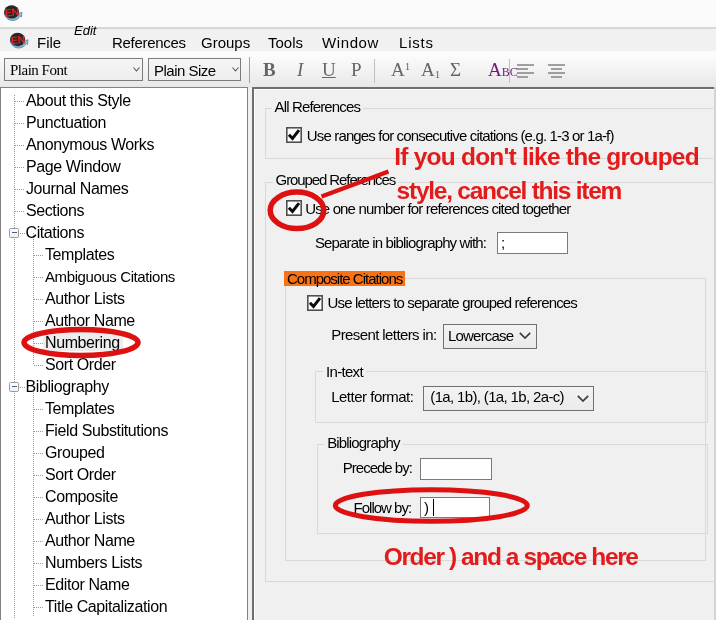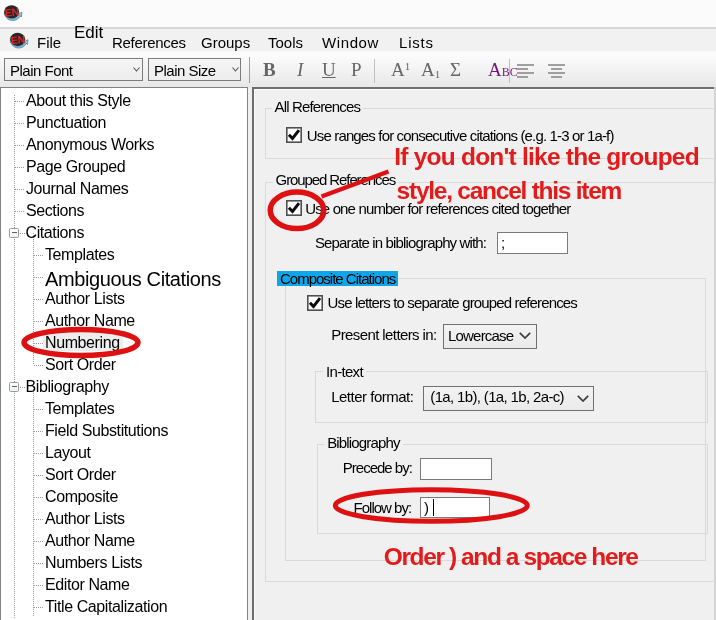--- a/index.html
+++ b/index.html
@@ -21,31 +21,31 @@
 </svg>
 
 <div class="abs" style="left:0;top:28.5px;width:716px;height:22px;background:#f1f1f1;"></div>
 <div class="abs" style="left:0;top:50.5px;width:716px;height:2px;background:#fafafa;"></div>
 <svg class="abs" style="left:9px;top:32px" width="20" height="17" viewBox="0 0 20 16">
   <ellipse cx="8.6" cy="7" rx="7.6" ry="6.8" fill="#2a2527"></ellipse>
   <path d="M1.2 8.2 Q3.6 13.8 9.5 13.9 Q14.4 13.9 16.3 10.2 L14.6 9.3 L19 7.2 L18.4 12 L17.3 10.8 Q14.8 15.6 9.3 15.5 Q3 15.3 1.2 8.2 Z" fill="#8dcbec" stroke="#39759c" stroke-width="0.7"></path>
   <text x="1.8" y="11" font-family="'Liberation Sans',sans-serif" font-weight="bold" font-size="10.5" fill="#e02423" transform="rotate(-6 8 8)">EN</text>
 </svg>
 <div class="t" style="left:37px;top:34.8px;font-size:15px;">File</div>
-<div class="t" style="left:74px;top:24px;font-size:17px;">Edit</div>
+<div class="t" style="left:74px;top:24px;font-size:13px;font-style:italic;">Edit</div>
 <div class="t" style="left:112px;top:34.8px;font-size:15px;letter-spacing:-0.3px;">References</div>
 <div class="t" style="left:201px;top:34.8px;font-size:15px;">Groups</div>
 <div class="t" style="left:268px;top:34.8px;font-size:15px;">Tools</div>
 <div class="t" style="left:322px;top:34.8px;font-size:15px;letter-spacing:0.6px;">Window</div>
 <div class="t" style="left:399px;top:34.8px;font-size:15px;letter-spacing:0.8px;">Lists</div>
 
 <div class="abs" style="left:0;top:52.5px;width:716px;height:32.5px;background:linear-gradient(#fdfdfd,#e9e9e9);"></div>
 
 <div class="abs" style="left:4px;top:58px;width:137px;height:21px;background:linear-gradient(#f5f5f5,#ededed);border:1px solid #7b7b7b;"></div>
-<div class="t" style="left:10px;top:63px;font-size:15px;letter-spacing:-0.5px;">Plain Font</div>
+<div class="t" style="left:10px;top:63px;font-size:15px;letter-spacing:-0.5px;font-family:Liberation Serif, serif;">Plain Font</div>
 <svg class="abs" style="left:133px;top:67px" width="7" height="5" viewBox="0 0 7 5">
     <path d="M0.5 0.5 L3.5 4 L6.5 0.5" fill="none" stroke="#555" stroke-width="1.1"></path>
   </svg>
 <div class="abs" style="left:148px;top:58px;width:91px;height:21px;background:linear-gradient(#f5f5f5,#ededed);border:1px solid #7b7b7b;"></div>
 <div class="t" style="left:154px;top:63px;font-size:15px;letter-spacing:-0.5px;">Plain Size</div>
 <svg class="abs" style="left:232px;top:67px" width="7" height="5" viewBox="0 0 7 5">
     <path d="M0.5 0.5 L3.5 4 L6.5 0.5" fill="none" stroke="#555" stroke-width="1.1"></path>
   </svg>
 
 <div class="abs" style="left:249px;top:57px;width:1px;height:26px;background:#9f9f9f;"></div>
@@ -542,21 +542,21 @@
     <div class="abs" style="left:17px;top:145px;width:1px;height:1px;background:#9a9a9a;"></div>
     <div class="abs" style="left:19px;top:145px;width:1px;height:1px;background:#9a9a9a;"></div>
     <div class="abs" style="left:21px;top:145px;width:1px;height:1px;background:#9a9a9a;"></div>
     <div class="abs" style="left:23px;top:145px;width:1px;height:1px;background:#9a9a9a;"></div>
     <div class="t" style="left:26px;top:137.1px;font-size:16px;letter-spacing:-0.4px;">Anonymous Works</div>
     <div class="abs" style="left:15px;top:167px;width:1px;height:1px;background:#9a9a9a;"></div>
     <div class="abs" style="left:17px;top:167px;width:1px;height:1px;background:#9a9a9a;"></div>
     <div class="abs" style="left:19px;top:167px;width:1px;height:1px;background:#9a9a9a;"></div>
     <div class="abs" style="left:21px;top:167px;width:1px;height:1px;background:#9a9a9a;"></div>
     <div class="abs" style="left:23px;top:167px;width:1px;height:1px;background:#9a9a9a;"></div>
-    <div class="t" style="left:26px;top:159.1px;font-size:16px;letter-spacing:-0.4px;">Page Grouped</div>
+    <div class="t" style="left:26px;top:159.1px;font-size:16px;letter-spacing:-0.4px;">Page Window</div>
     <div class="abs" style="left:15px;top:189px;width:1px;height:1px;background:#9a9a9a;"></div>
     <div class="abs" style="left:17px;top:189px;width:1px;height:1px;background:#9a9a9a;"></div>
     <div class="abs" style="left:19px;top:189px;width:1px;height:1px;background:#9a9a9a;"></div>
     <div class="abs" style="left:21px;top:189px;width:1px;height:1px;background:#9a9a9a;"></div>
     <div class="abs" style="left:23px;top:189px;width:1px;height:1px;background:#9a9a9a;"></div>
     <div class="t" style="left:26px;top:181.1px;font-size:16px;letter-spacing:-0.4px;">Journal Names</div>
     <div class="abs" style="left:15px;top:211px;width:1px;height:1px;background:#9a9a9a;"></div>
     <div class="abs" style="left:17px;top:211px;width:1px;height:1px;background:#9a9a9a;"></div>
     <div class="abs" style="left:19px;top:211px;width:1px;height:1px;background:#9a9a9a;"></div>
     <div class="abs" style="left:21px;top:211px;width:1px;height:1px;background:#9a9a9a;"></div>
@@ -572,21 +572,21 @@
     <div class="abs" style="left:36px;top:255px;width:1px;height:1px;background:#9a9a9a;"></div>
     <div class="abs" style="left:38px;top:255px;width:1px;height:1px;background:#9a9a9a;"></div>
     <div class="abs" style="left:40px;top:255px;width:1px;height:1px;background:#9a9a9a;"></div>
     <div class="abs" style="left:42px;top:255px;width:1px;height:1px;background:#9a9a9a;"></div>
     <div class="t" style="left:45px;top:247.1px;font-size:16px;letter-spacing:-0.4px;">Templates</div>
     <div class="abs" style="left:34px;top:277px;width:1px;height:1px;background:#9a9a9a;"></div>
     <div class="abs" style="left:36px;top:277px;width:1px;height:1px;background:#9a9a9a;"></div>
     <div class="abs" style="left:38px;top:277px;width:1px;height:1px;background:#9a9a9a;"></div>
     <div class="abs" style="left:40px;top:277px;width:1px;height:1px;background:#9a9a9a;"></div>
     <div class="abs" style="left:42px;top:277px;width:1px;height:1px;background:#9a9a9a;"></div>
-    <div class="t" style="left:45px;top:269.1px;font-size:20px;letter-spacing:-0.4px;">Ambiguous Citations</div>
+    <div class="t" style="left:45px;top:269.1px;font-size:15px;letter-spacing:-0.4px;">Ambiguous Citations</div>
     <div class="abs" style="left:34px;top:299px;width:1px;height:1px;background:#9a9a9a;"></div>
     <div class="abs" style="left:36px;top:299px;width:1px;height:1px;background:#9a9a9a;"></div>
     <div class="abs" style="left:38px;top:299px;width:1px;height:1px;background:#9a9a9a;"></div>
     <div class="abs" style="left:40px;top:299px;width:1px;height:1px;background:#9a9a9a;"></div>
     <div class="abs" style="left:42px;top:299px;width:1px;height:1px;background:#9a9a9a;"></div>
     <div class="t" style="left:45px;top:291.1px;font-size:16px;letter-spacing:-0.4px;">Author Lists</div>
     <div class="abs" style="left:34px;top:321px;width:1px;height:1px;background:#9a9a9a;"></div>
     <div class="abs" style="left:36px;top:321px;width:1px;height:1px;background:#9a9a9a;"></div>
     <div class="abs" style="left:38px;top:321px;width:1px;height:1px;background:#9a9a9a;"></div>
     <div class="abs" style="left:40px;top:321px;width:1px;height:1px;background:#9a9a9a;"></div>
@@ -620,21 +620,21 @@
     <div class="abs" style="left:36px;top:431px;width:1px;height:1px;background:#9a9a9a;"></div>
     <div class="abs" style="left:38px;top:431px;width:1px;height:1px;background:#9a9a9a;"></div>
     <div class="abs" style="left:40px;top:431px;width:1px;height:1px;background:#9a9a9a;"></div>
     <div class="abs" style="left:42px;top:431px;width:1px;height:1px;background:#9a9a9a;"></div>
     <div class="t" style="left:45px;top:423.1px;font-size:16px;letter-spacing:-0.4px;">Field Substitutions</div>
     <div class="abs" style="left:34px;top:453px;width:1px;height:1px;background:#9a9a9a;"></div>
     <div class="abs" style="left:36px;top:453px;width:1px;height:1px;background:#9a9a9a;"></div>
     <div class="abs" style="left:38px;top:453px;width:1px;height:1px;background:#9a9a9a;"></div>
     <div class="abs" style="left:40px;top:453px;width:1px;height:1px;background:#9a9a9a;"></div>
     <div class="abs" style="left:42px;top:453px;width:1px;height:1px;background:#9a9a9a;"></div>
-    <div class="t" style="left:45px;top:445.1px;font-size:16px;letter-spacing:-0.4px;">Layout</div>
+    <div class="t" style="left:45px;top:445.1px;font-size:16px;letter-spacing:-0.4px;">Grouped</div>
     <div class="abs" style="left:34px;top:475px;width:1px;height:1px;background:#9a9a9a;"></div>
     <div class="abs" style="left:36px;top:475px;width:1px;height:1px;background:#9a9a9a;"></div>
     <div class="abs" style="left:38px;top:475px;width:1px;height:1px;background:#9a9a9a;"></div>
     <div class="abs" style="left:40px;top:475px;width:1px;height:1px;background:#9a9a9a;"></div>
     <div class="abs" style="left:42px;top:475px;width:1px;height:1px;background:#9a9a9a;"></div>
     <div class="t" style="left:45px;top:467.1px;font-size:16px;letter-spacing:-0.4px;">Sort Order</div>
     <div class="abs" style="left:34px;top:497px;width:1px;height:1px;background:#9a9a9a;"></div>
     <div class="abs" style="left:36px;top:497px;width:1px;height:1px;background:#9a9a9a;"></div>
     <div class="abs" style="left:38px;top:497px;width:1px;height:1px;background:#9a9a9a;"></div>
     <div class="abs" style="left:40px;top:497px;width:1px;height:1px;background:#9a9a9a;"></div>
@@ -677,21 +677,21 @@
 
 <div class="abs" style="left:714.4px;top:87px;width:1.2px;height:533px;background:#d4d4d4;"></div>
 
 <div class="abs" style="left:265px;top:108.3px;width:453px;height:49px;border:1px solid #d9d9d9;"></div>
 <div class="t" style="left:271.5px;top:99.4px;font-size:15px;letter-spacing:-0.85px;background:#f0f0f0;padding:0 3px;">All References</div>
 
 <div class="abs" style="left:265px;top:181.5px;width:453px;height:398px;border:1px solid #d9d9d9;"></div>
 <div class="t" style="left:272.6px;top:171.8px;font-size:15px;letter-spacing:-1.1px;background:#f0f0f0;padding:0 3px;">Grouped References</div>
 
 <div class="abs" style="left:284.7px;top:277.8px;width:419.8px;height:281px;border:1px solid #d9d9d9;"></div>
-<div class="t" style="left:277px;top:270.5px;font-size:15px;letter-spacing:-1.0px;background:#0ea5e9;padding:0 3px;">Composite Citations</div>
+<div class="t" style="left:284px;top:270.5px;font-size:15px;letter-spacing:-1.0px;background:#f97316;padding:0 3px;">Composite Citations</div>
 
 <div class="abs" style="left:315.1px;top:371.1px;width:391px;height:50px;border:1px solid #d9d9d9;"></div>
 <div class="t" style="left:323.1px;top:363.9px;font-size:15px;letter-spacing:-0.7px;background:#f0f0f0;padding:0 3px;">In-text</div>
 
 <div class="abs" style="left:317.4px;top:443.8px;width:388.6px;height:88.6px;border:1px solid #d9d9d9;"></div>
 <div class="t" style="left:324.2px;top:434.7px;font-size:15px;letter-spacing:-0.85px;background:#f0f0f0;padding:0 3px;">Bibliography</div>
 
 <div id="cb1" class="abs" style="left:286px;top:126.5px;"><svg width="16" height="16" viewBox="0 0 16 16">
       <rect x="0.8" y="0.8" width="14.4" height="14.4" fill="#fff" stroke="#4f4f4f" stroke-width="1.6"></rect>
       <path d="M2.9 7.7 L6.5 11.5 L13 3.2" fill="none" stroke="#0d0d0d" stroke-width="3"></path>

